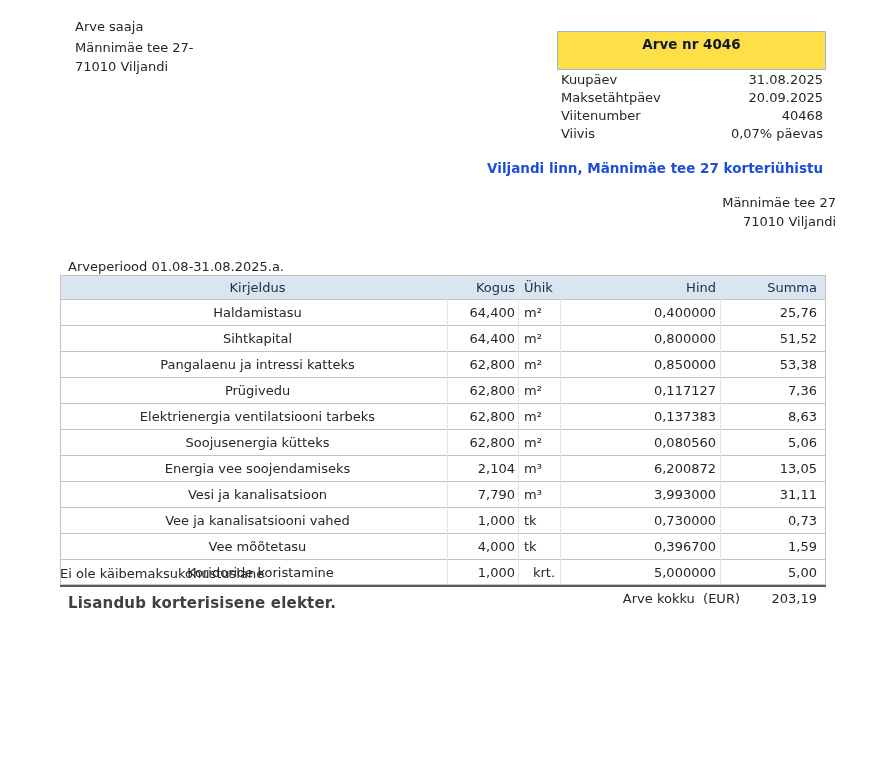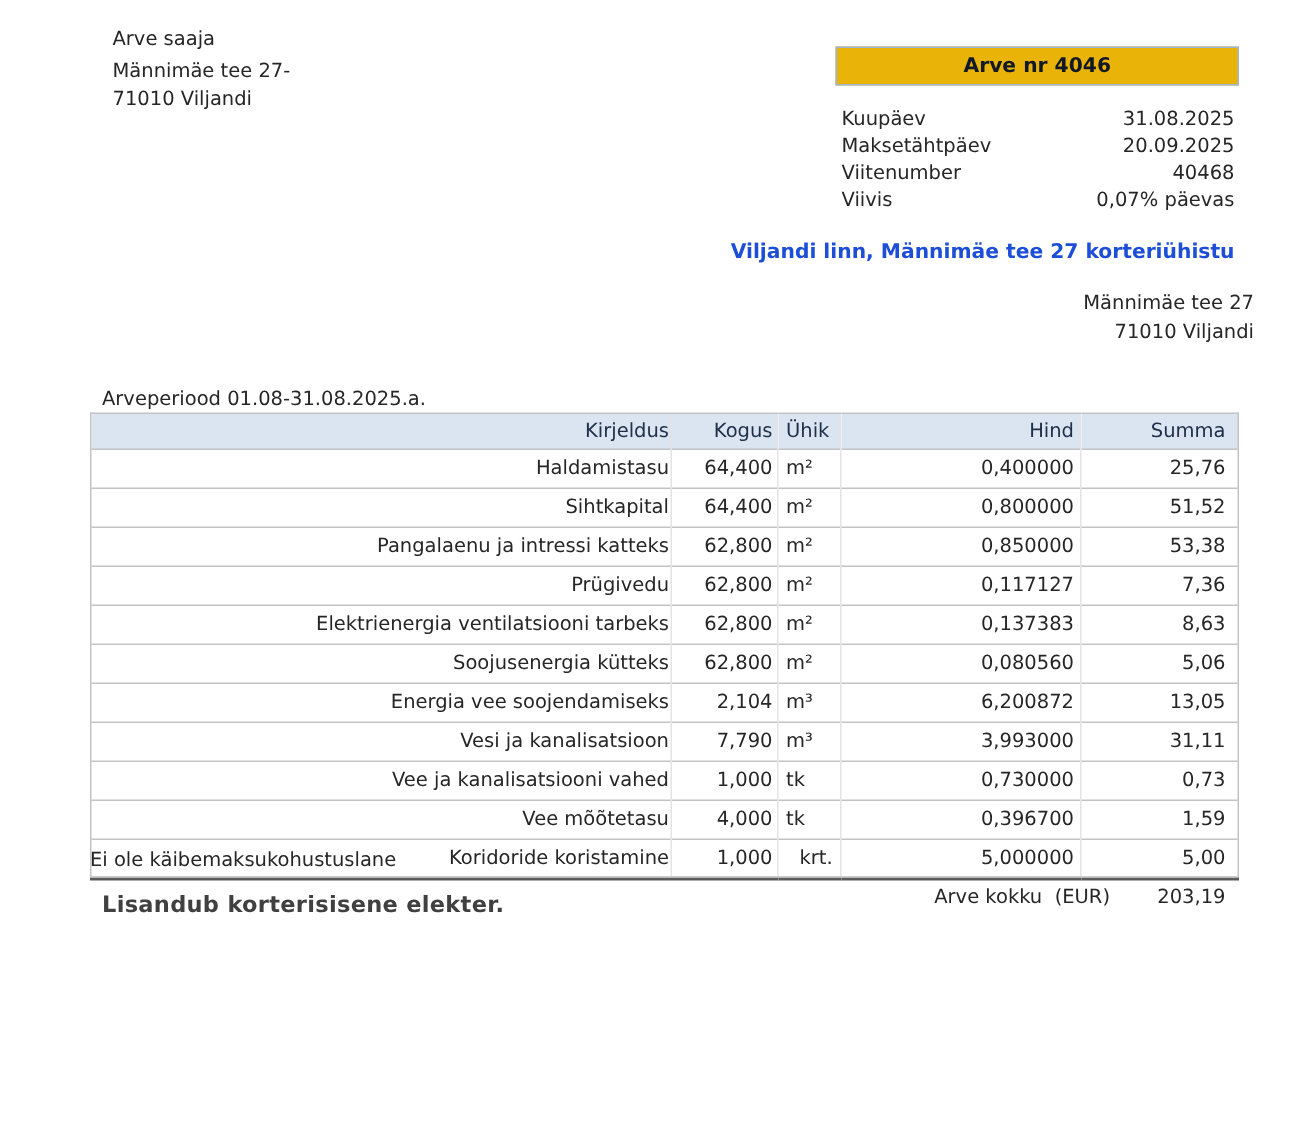--- a/index.html
+++ b/index.html
@@ -9,22 +9,22 @@
     font-size: 13px; color: #262626;
   }
   .page { position: relative; width: 870px; height: 759px; background: #fff; overflow: hidden; }
 
   
   .recipient { position: absolute; left: 75px; top: 17px; line-height: 19px; }
   .recipient .r-label { margin-bottom: 2px; }
 
   
   .inv-box {
-    position: absolute; left: 557px; top: 31px; width: 269px; height: 26px;
-    box-sizing: border-box; background: #eab308; border: 1px solid #9cb6d8;
+    position: absolute; left: 557px; top: 31px; width: 269px; height: 39px;
+    box-sizing: border-box; background: #fde047; border: 1px solid #9cb6d8;
     text-align: center; font-weight: bold; font-size: 13.5px; line-height: 24px;
     color: #111827;
   }
 
   
   .details { position: absolute; left: 561px; top: 71px; width: 262px; }
   .detail-row { display: flex; justify-content: space-between; height: 18px; line-height: 18px; }
 
   .issuer-name { position: absolute; top: 160px; right: 47px; font-weight: bold; font-size: 13.5px; color: #1d4ed8; }
   .issuer-addr { position: absolute; top: 194px; right: 34px; text-align: right; line-height: 18.5px; }
@@ -39,21 +39,21 @@
   .items th, .items td {
     font-weight: normal; overflow: hidden; white-space: nowrap;
     border-top: 1px solid #c3c3c3;
     border-left: 1px solid #e4e4e4;
   }
   .items th { background: #dbe5f1; height: 21px; color: #20304a; }
   .items td { height: 23px; }
   .items tr > *:first-child { border-left: 1px solid #c3c3c3; }
   .items tr > *:last-child  { border-right: 1px solid #c3c3c3; }
   .items tbody tr:last-child td { border-bottom: 2px solid #5a5a5a; padding-left: 14px; }
-  .c-desc  { text-align: right;  padding-left: 8px; margin-left: 12px; }
+  .c-desc  { text-align: center;  padding-left: 8px; margin-left: 12px; }
   .c-qty   { text-align: right; padding-right: 3px; }
   .c-unit  { text-align: left;  padding-left: 5px; }
   .c-price { text-align: right; padding-right: 4px; }
   .c-sum   { text-align: right; padding-right: 8px; }
 
   
   .tax-note {
     position: absolute; left: 60px; top: 564px; width: 765px; box-sizing: border-box;
     padding-right: 88px; height: 19px; line-height: 19px;
   }

